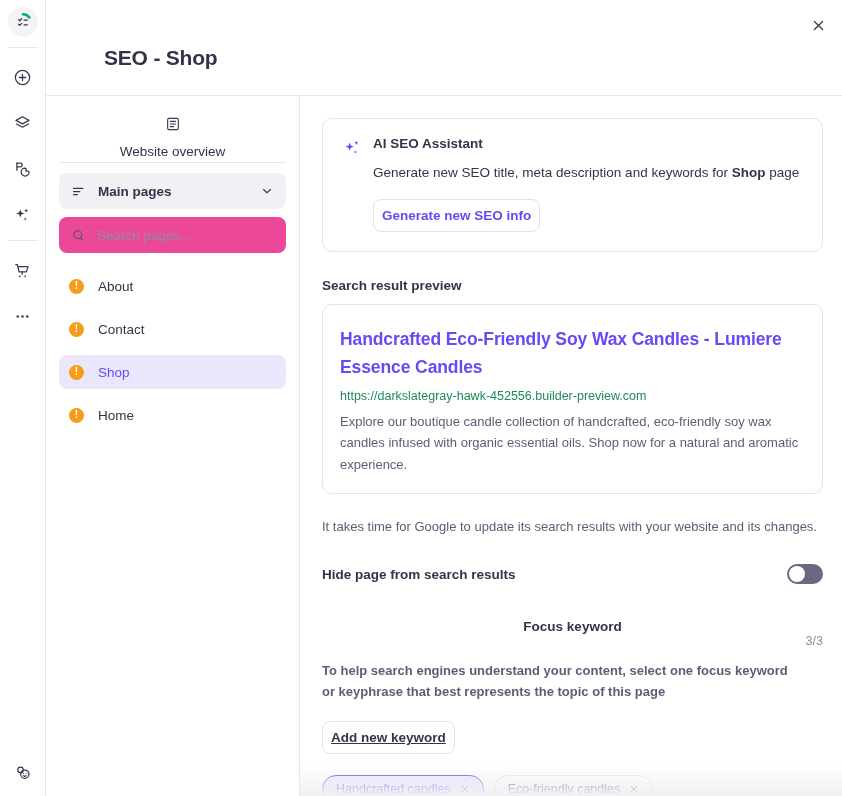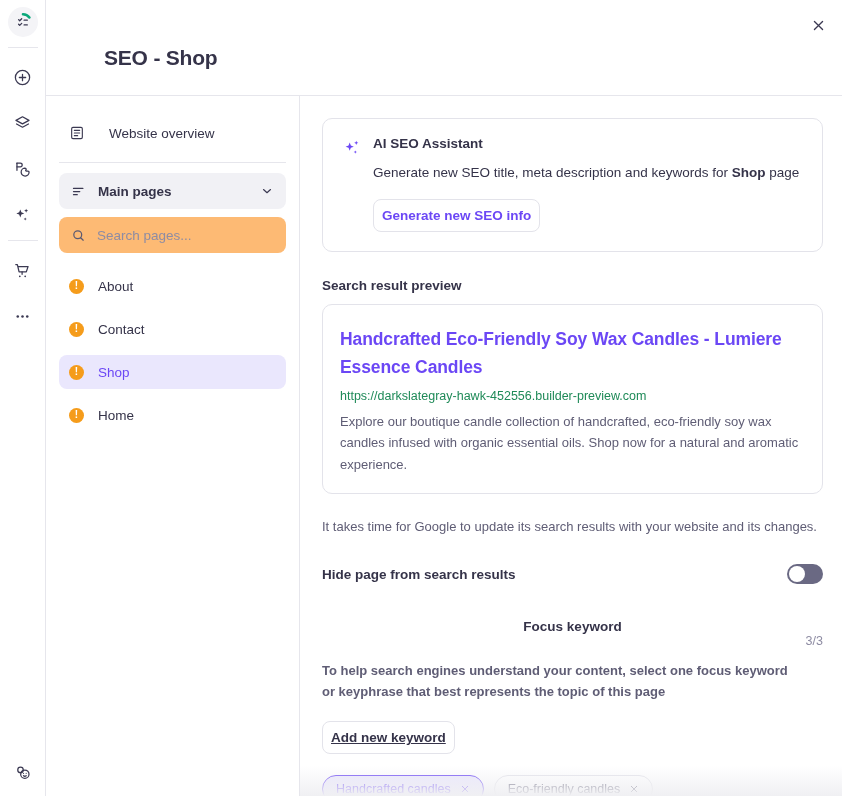--- a/index.html
+++ b/index.html
@@ -107,27 +107,28 @@
   .pages-sidebar {
     width: 254px;
     flex: 0 0 254px;
     border-right: 1px solid #e6e6ec;
     padding: 20px 13px 0 13px;
     overflow: hidden;
   }
   .nav-row {
     display: flex;
     align-items: center;
-    gap: 24px;
+    gap: 12px;
     height: 34px;
     padding: 0 10px;
     border-radius: 8px;
     cursor: pointer;
     font-size: 13.5px;
     color: #353349;
+    flex-direction: column;
   }
   .nav-row .nav-ico { display:flex; align-items:center; color:#3b3952; }
   .sep {
     height: 1px;
     background: #e6e6ec;
     margin: 12px 0 10px 0;
   }
   .group-row {
     display: flex;
     align-items: center;
@@ -140,21 +141,21 @@
     font-weight: bold;
     color: #353349;
   }
   .group-row .grp-ico { display:flex; align-items:center; margin-right:12px; color:#3b3952; }
   .group-row .chev { margin-left:auto; display:flex; align-items:center; color:#3b3952; }
 
   .search-box {
     margin-top: 8px;
     height: 36px;
     border-radius: 8px;
-    background: #fdba74;
+    background: #ec4899;
     display: flex;
     align-items: center;
     padding: 0 12px;
     gap: 11px;
   }
   .search-box input {
     border: none; outline: none; background: transparent;
     font-family: "Liberation Sans", sans-serif;
     font-size: 13.5px;
     color: #353349;

